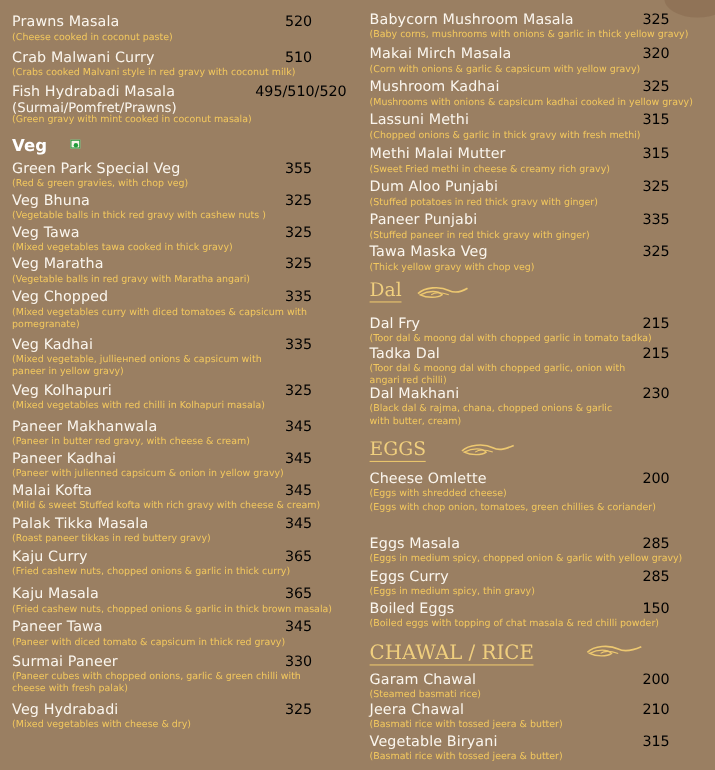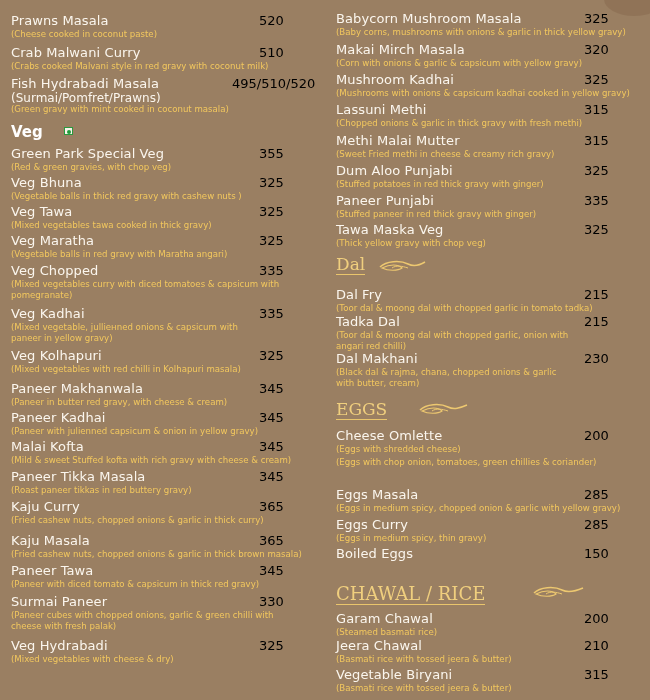--- a/index.html
+++ b/index.html
@@ -151,21 +151,21 @@
   </div>
   <div class="item" style="top:439px">
     <div class="name-row">
         <span class="name">Malai Kofta</span>
         <span class="price">345</span>
       </div>
     <div class="desc" style="white-space:nowrap">(Mild &amp; sweet Stuffed kofta with rich gravy with  cheese &amp; cream)</div>
   </div>
   <div class="item" style="top:469px">
     <div class="name-row">
-        <span class="name">Paneer Tikka Masala</span>
+        <span class="name">Palak Tikka Masala</span>
         <span class="price">345</span>
       </div>
     <div class="desc">(Roast paneer tikkas in red buttery gravy)</div>
   </div>
   <div class="item" style="top:499px">
     <div class="name-row">
         <span class="name">Kaju Curry</span>
         <span class="price">365</span>
       </div>
     <div class="desc">(Fried cashew nuts, chopped onions &amp; garlic in thick curry)</div>
@@ -317,20 +317,21 @@
         <span class="name">Eggs Curry</span>
         <span class="price">285</span>
       </div>
     <div class="desc">(Eggs in medium spicy, thin gravy)</div>
   </div>
   <div class="item" style="top:546px">
     <div class="name-row">
         <span class="name">Boiled Eggs</span>
         <span class="price">150</span>
       </div>
+    <div class="desc" style="white-space:nowrap">(Boiled eggs with topping of chat masala &amp; red chilli powder)</div>
   </div>
 
   <div class="section-head" style="top:585px; font-size:18px;">CHAWAL / RICE</div>
   <svg class="flourish" style="left:196px; top:585px" width="52" height="14" viewBox="0 0 52 14">
     <path d="M2 8 C8 2, 22 1, 30 5 C36 8, 44 6, 51 3" stroke="#edc870" stroke-width="1.5" fill="none"></path>
     <path d="M4 9 C12 5, 20 5, 24 9 C20 12, 10 12, 4 9 Z" stroke="#edc870" stroke-width="1.2" fill="none"></path>
     <path d="M14 9 C18 6, 24 7, 30 9" stroke="#edc870" stroke-width="1" fill="none"></path>
   </svg>
 
   <div class="item" style="top:611px">

